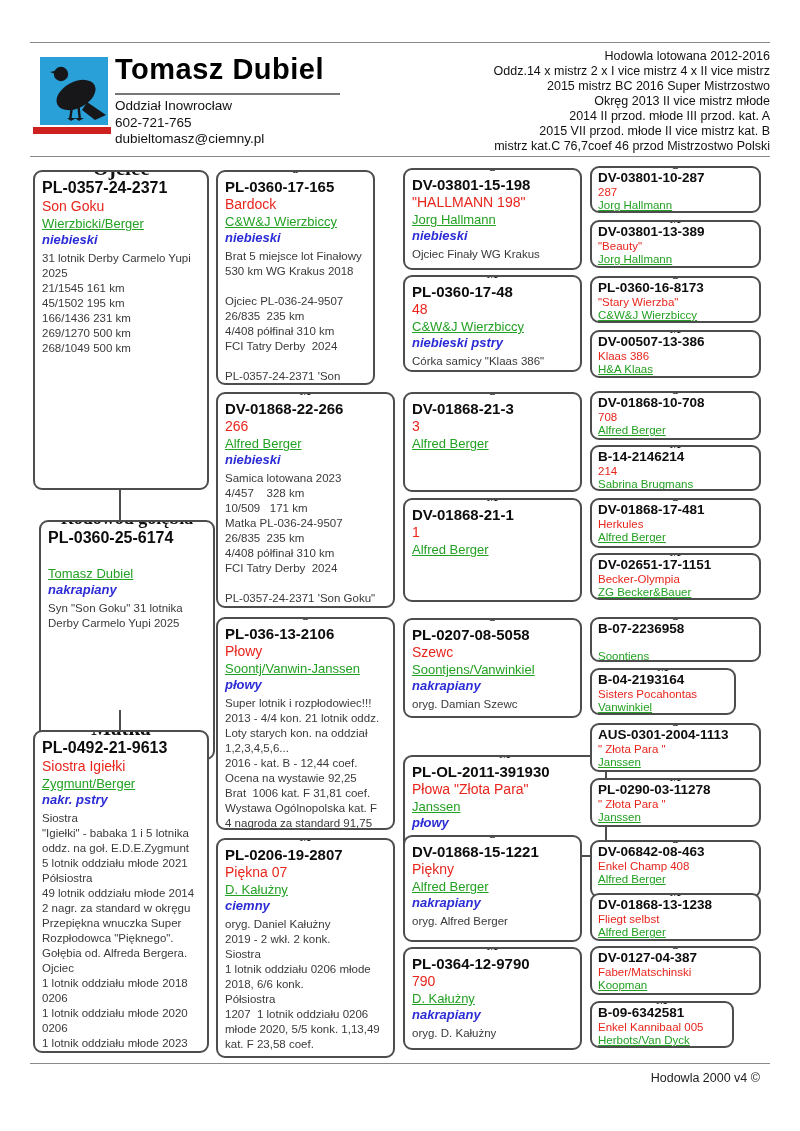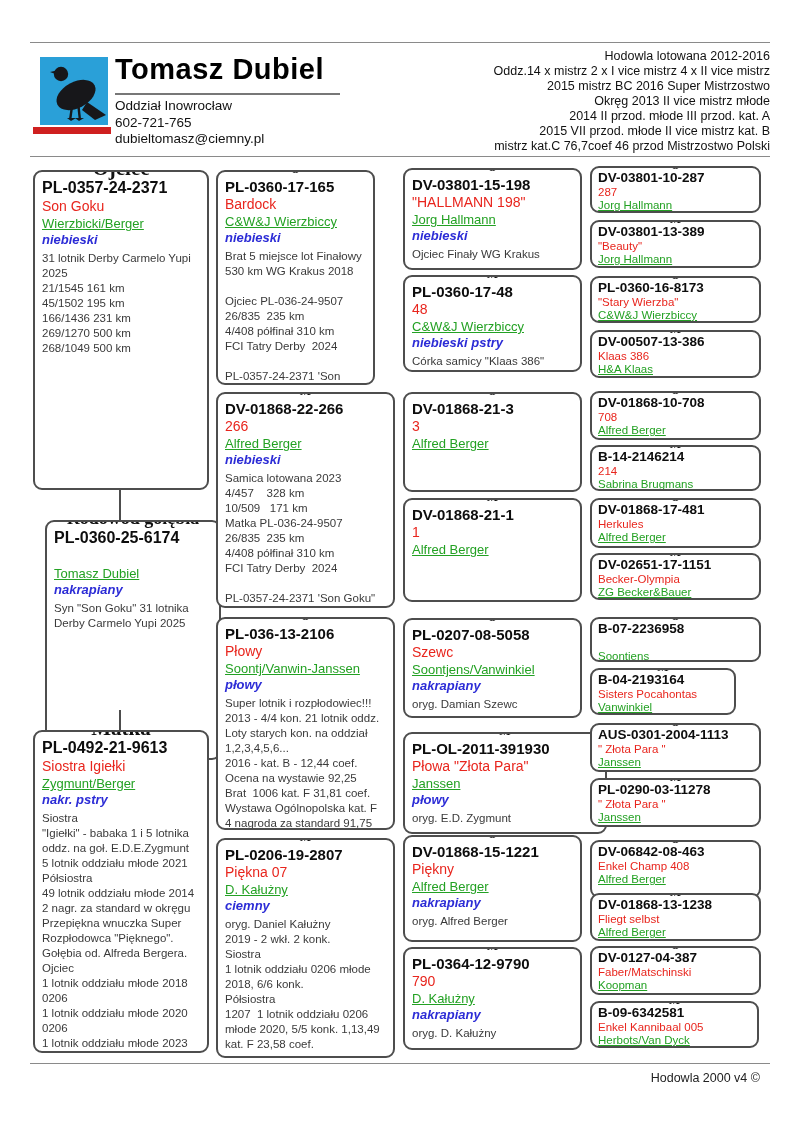--- a/index.html
+++ b/index.html
@@ -100,21 +100,21 @@
 2025
 21/1545 161 km
 45/1502 195 km
 166/1436 231 km
 269/1270 500 km
 268/1049 500 km</div>
   </div>
 
   <div class="vline" style="top:490px;height:30px;"></div>
 
-  <div class="gbox" style="left:45px;top:520px;width:176px;height:240px;">
+  <div class="gbox" style="left:39px;top:520px;width:176px;height:240px;">
     <span class="legend legend-sm">Rodowód gołębia</span>
     <div class="ring g1ring">PL-0360-25-6174</div>
     <div class="pname"></div>
     <div class="breeder">Tomasz Dubiel</div>
     <div class="pcolor">nakrapiany</div>
     <div class="notes">Syn "Son Goku" 31 lotnika
 Derby Carmelo Yupi 2025</div>
   </div>
 
   <div class="vline" style="top:710px;height:20px;"></div>
@@ -241,21 +241,21 @@
       <div class="notes"></div>
     </div>
     <div class="pbox gen3" style="left: 403px; top: 618px; width: 179px; height: 100px;">
       <span class="tag">O</span>
       <div class="ring">PL-0207-08-5058</div>
       <div class="pname">Szewc</div>
       <div class="breeder">Soontjens/Vanwinkiel</div>
       <div class="pcolor">nakrapiany</div>
       <div class="notes">oryg. Damian Szewc</div>
     </div>
-    <div class="pbox gen3" style="left: 403px; top: 732px; width: 204px; height: 102px;">
+    <div class="pbox gen3" style="left: 403px; top: 755px; width: 204px; height: 102px;">
       <span class="tag">M</span>
       <div class="ring">PL-OL-2011-391930</div>
       <div class="pname">Płowa "Złota Para"</div>
       <div class="breeder">Janssen</div>
       <div class="pcolor">płowy</div>
       <div class="notes">oryg. E.D. Zygmunt</div>
     </div>
     <div class="pbox gen3" style="left: 403px; top: 835px; width: 179px; height: 107px;">
       <span class="tag">O</span>
       <div class="ring">DV-01868-15-1221</div>
@@ -385,21 +385,21 @@
       <div class="notes"></div>
     </div>
     <div class="pbox gen4" style="left: 590px; top: 946px; width: 171px; height: 49px;">
       <span class="tag">O</span>
       <div class="ring">DV-0127-04-387</div>
       <div class="pname">Faber/Matschinski</div>
       <div class="breeder">Koopman</div>
       <div class="pcolor"></div>
       <div class="notes"></div>
     </div>
-    <div class="pbox gen4" style="left: 590px; top: 1001px; width: 169px; height: 47px;">
+    <div class="pbox gen4" style="left: 590px; top: 1001px; width: 144px; height: 47px;">
       <span class="tag">M</span>
       <div class="ring">B-09-6342581</div>
       <div class="pname">Enkel Kannibaal 005</div>
       <div class="breeder">Herbots/Van Dyck</div>
       <div class="pcolor"></div>
       <div class="notes"></div>
     </div>
   </div>
 
 </body></html>

